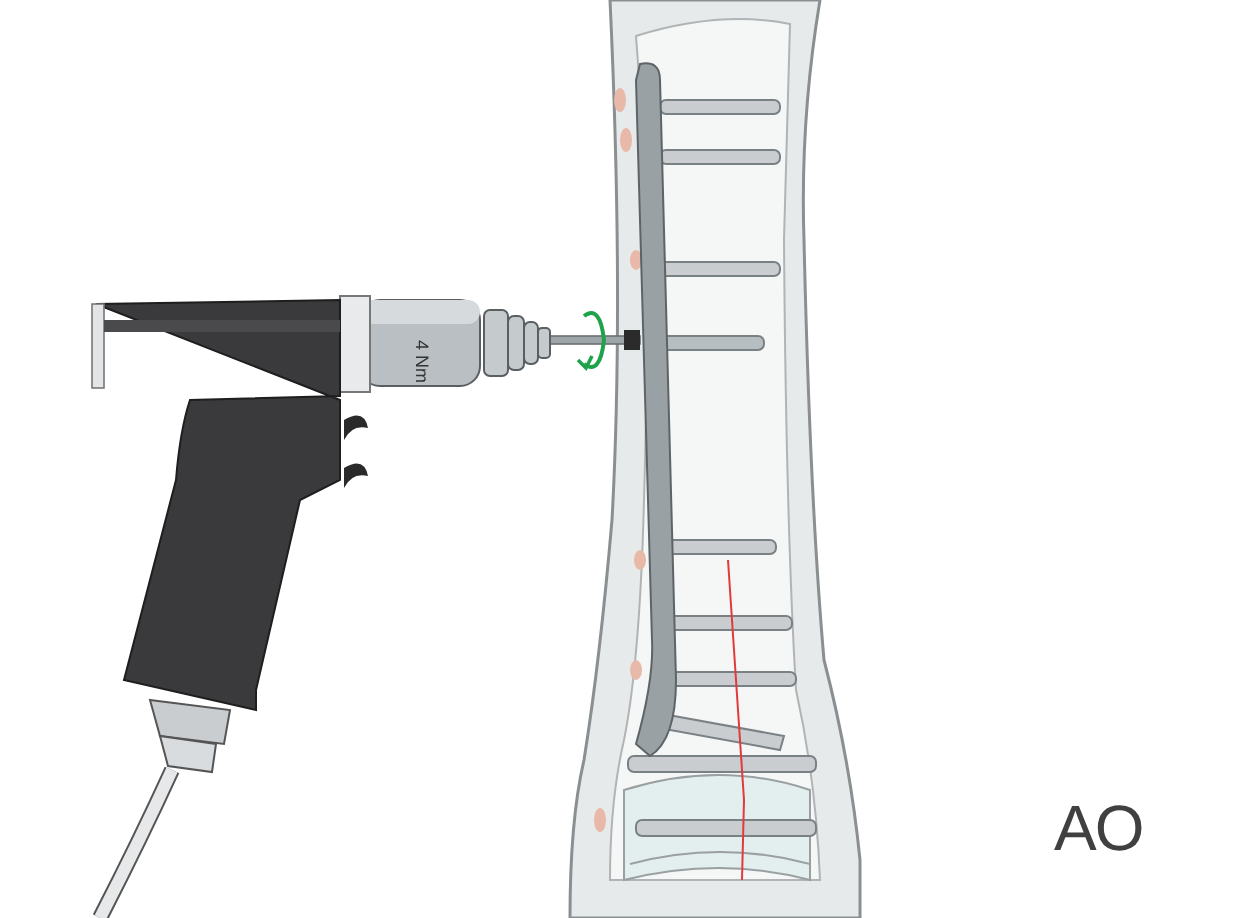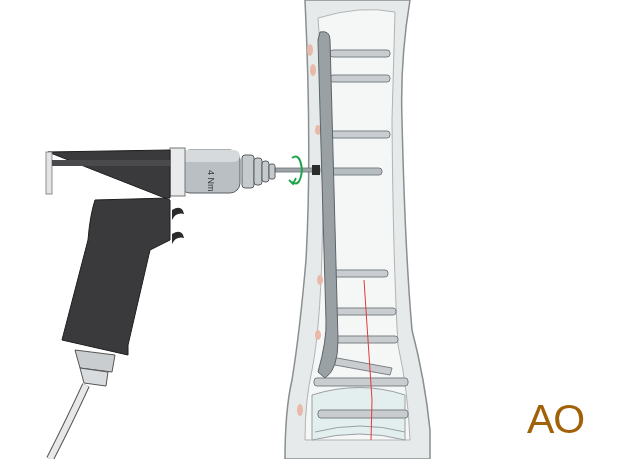--- a/index.html
+++ b/index.html
@@ -1,19 +1,19 @@
 <!DOCTYPE html>
 <html><head>
 <meta charset="utf-8">
 <style>
   html, body { margin: 0; padding: 0; background: #ffffff; }
   body { width: 620px; height: 459px; overflow: hidden; position: relative; font-family: "Liberation Sans", sans-serif; }
   #stage { position: absolute; left: 0; top: 0; width: 620px; height: 459px; }
   .torque-label { font-family: "Liberation Sans", sans-serif; font-size: 9px; fill: #333; }
-  .logo-text { position: absolute; left: 527px; top: 396px; font-family: "Liberation Sans", sans-serif; font-size: 41px; color: #a16207; letter-spacing: -1px; font-weight: normal; }
+  .logo-text { position: absolute; left: 527px; top: 396px; font-family: "Liberation Sans", sans-serif; font-size: 32px; color: #404040; letter-spacing: -1px; font-weight: normal; }
 </style>
 </head>
 <body>
 
 <svg id="stage" viewBox="0 0 620 459" xmlns="http://www.w3.org/2000/svg">
 
   <g>
     <path d="M305,0 L410,0 Q400,60 402,120 Q405,250 412,330 Q425,380 430,430 L430,459 L285,459 Q285,410 292,380 Q300,330 306,260 Q312,150 305,0 Z" fill="#e7eaeb" stroke="#8a8f92" stroke-width="1.5"></path>
     <path d="M318,18 Q360,5 395,12 L392,120 Q393,260 398,345 Q408,390 410,440 L305,440 Q305,400 312,370 Q320,330 322,250 Q326,120 318,18 Z" fill="#f5f6f6" stroke="#b0b4b6" stroke-width="1"></path>
 

